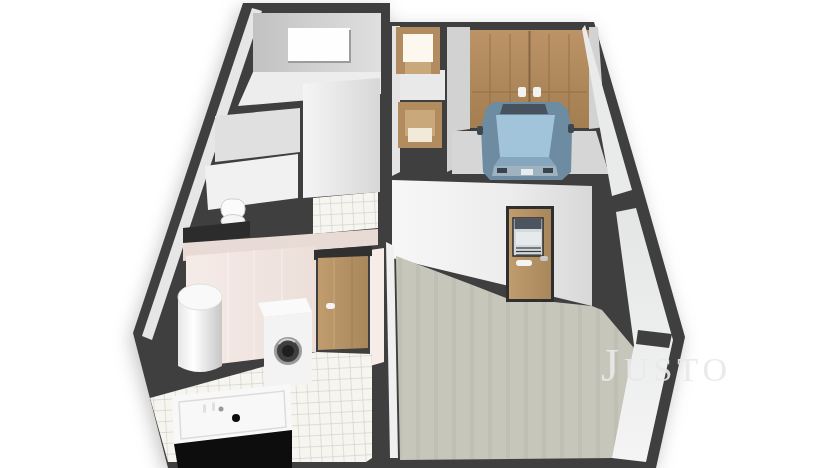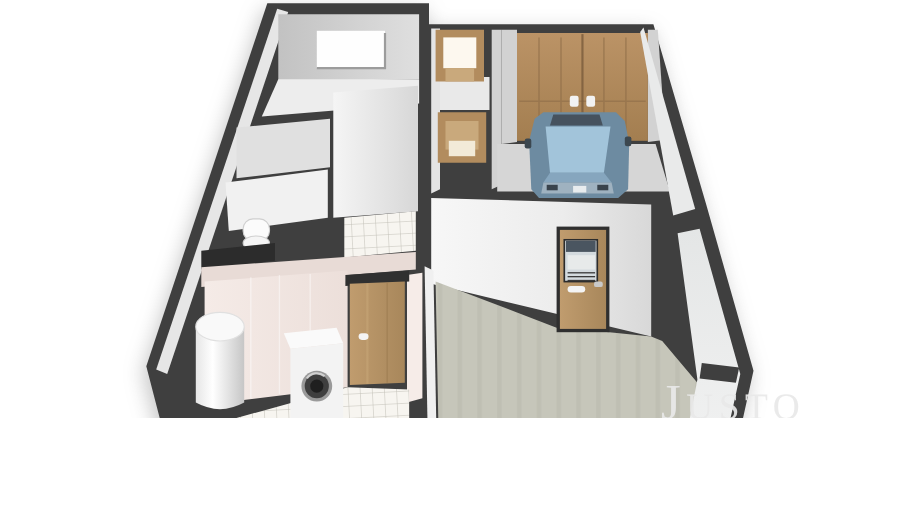--- a/index.html
+++ b/index.html
@@ -1,16 +1,16 @@
 <!DOCTYPE html>
 <html><head>
 <meta charset="utf-8">
 <style>
   html,body{margin:0;padding:0;background:#ffffff;}
-  .stage{position:relative;width:832px;height:380px;background:#ffffff;overflow:hidden;
+  .stage{position:relative;width:832px;height:468px;background:#ffffff;overflow:hidden;
          font-family:"Liberation Sans",sans-serif;}
   svg{display:block;}
   .plan-shadow{filter:drop-shadow(-3px 6px 9px rgba(90,90,90,0.35));}
   .watermark{font-family:"Liberation Serif",serif;}
 </style>
 </head>
 <body>
 
 <div class="stage">
 <svg width="832" height="468" viewBox="0 0 832 468">

